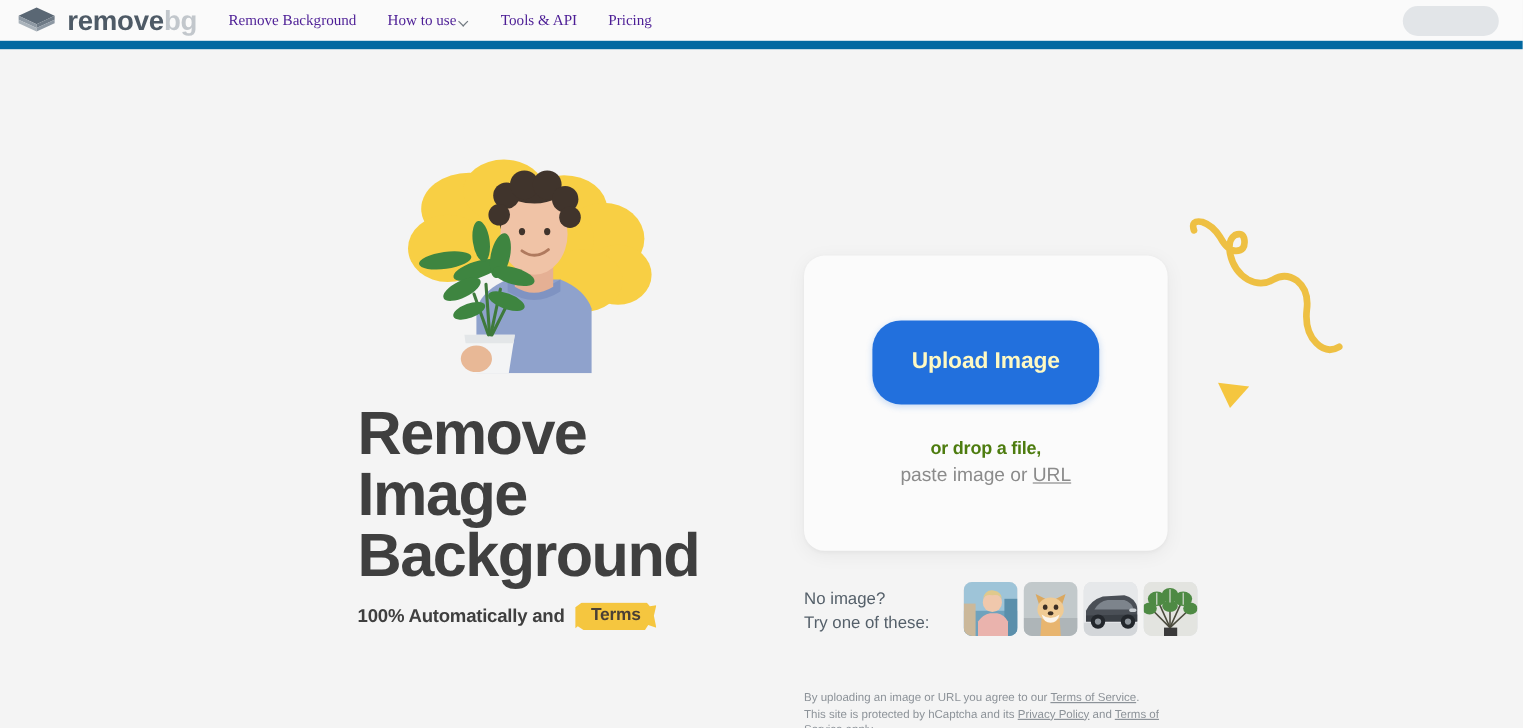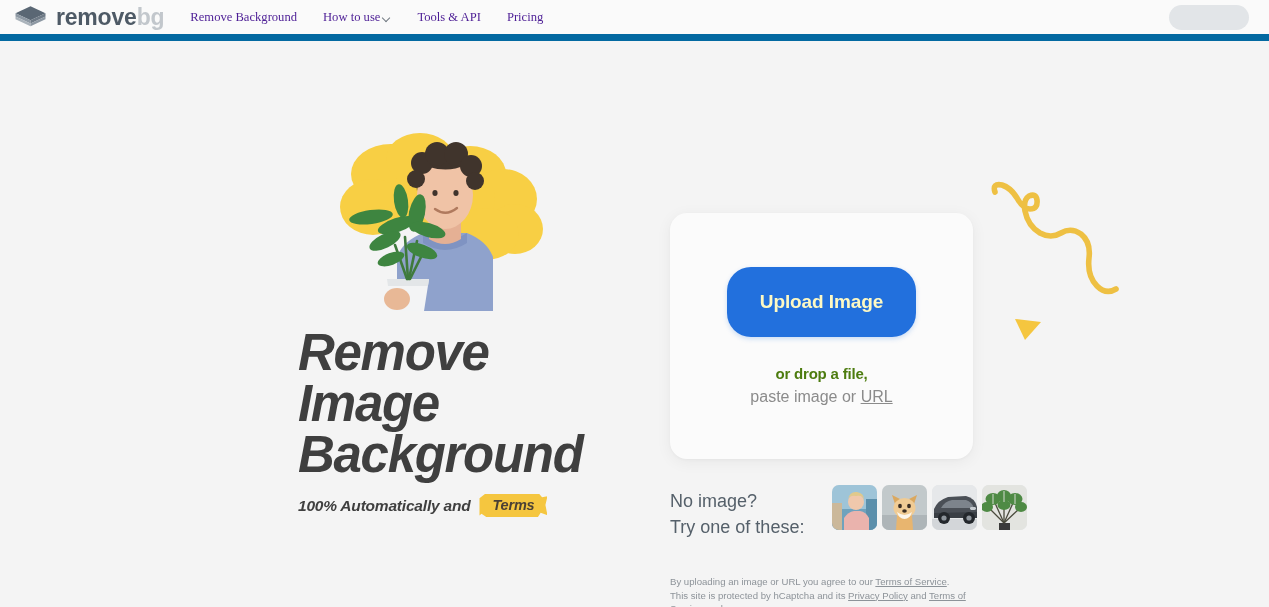--- a/index.html
+++ b/index.html
@@ -122,23 +122,22 @@
     top: 88px;
     width: 232px;
     height: 182px;
   }
 
   .hero-art svg { display: block; }
 
   .headline {
     position: absolute;
     left: 298px;
-    top: 286px;
+    top: 294px;
     width: 330px;
-    font-style: italic;
   }
 
   .headline h1 {
     font-size: 51px;
     line-height: 1.0;
     font-weight: 700;
     color: #3f3f3f;
     letter-spacing: -1.3px;
   }
 
@@ -227,21 +226,21 @@
     top: 444px;
     width: 310px;
   }
 
   .samples-row {
     display: flex;
     align-items: flex-start;
   }
 
   .samples-label {
-    font-size: 18px;
+    font-size: 14px;
     color: #55606a;
     line-height: 1.42;
     padding-top: 4px;
     white-space: nowrap;
   }
 
   .thumbs {
     display: flex;
     gap: 5px;
     margin-left: 28px;

